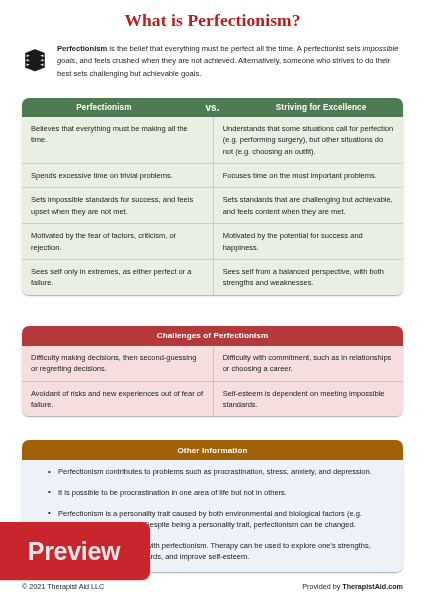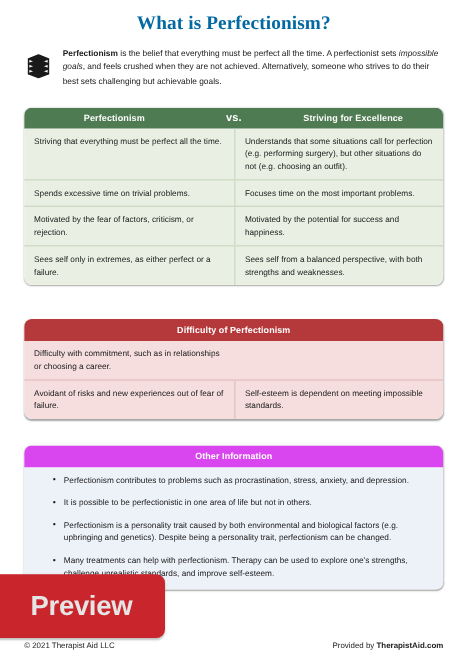--- a/index.html
+++ b/index.html
@@ -24,21 +24,21 @@
   }
   
   .title {
     font-family: "Liberation Serif", serif;
     font-weight: bold;
     font-size: 17.5px;
     text-align: center;
     letter-spacing: 0.1px;
     margin: 10px 0 0 0;
     padding: 0;
-    color: #0369a1;
+    color: #b91c1c;
   }
   
   .intro {
     display: flex;
     align-items: flex-start;
     margin-top: 12px;
     gap: 9px;
   }
   .intro-icon {
     flex: 0 0 auto;
@@ -108,21 +108,21 @@
 
   
   .card-red { margin-top: 31px; }
   .card-red .card-header { background: #b5393b; }
   .card-red .card-body { background: #f6dede; }
   .card-red .two-col-row + .two-col-row { border-top: 1px solid #e0b9b9; }
   .card-red .cell.left { border-right: 1px solid #e0b9b9; }
 
   
   .card-blue { margin-top: 24px; }
-  .card-blue .card-header { background: #d946ef; }
+  .card-blue .card-header { background: #a16207; }
   .card-blue .card-body {
     background: #edf1f8;
     padding: 6px 4px 7px 4px;
   }
   .bullets { margin: 0; padding: 0 10px 0 20px; list-style: none; }
   .bullets li {
     font-size: 7.5px;
     line-height: 1.55;
     margin: 0 0 9px 12px;
     position: relative;
@@ -200,57 +200,62 @@
   </div>
 
   <div class="card card-green">
     <div class="card-header">
       <div class="hdr-col hdr-left">Perfectionism</div>
       <div class="hdr-col hdr-vs">vs.</div>
       <div class="hdr-col hdr-right">Striving for Excellence</div>
     </div>
     <div class="card-body">
       <div class="two-col-row">
-        <div class="cell left">Striving that everything must be perfect all the time.</div>
+        <div class="cell left">Believes that everything must be making all the time.</div>
         <div class="cell right">Understands that some situations call for perfection (e.g. performing surgery), but other situations do not (e.g. choosing an outfit).</div>
       </div>
       <div class="two-col-row">
         <div class="cell left">Spends excessive time on trivial problems.</div>
         <div class="cell right">Focuses time on the most important problems.</div>
       </div>
       <div class="two-col-row">
+        <div class="cell left">Sets impossible standards for success, and feels upset when they are not met.</div>
+        <div class="cell right">Sets standards that are challenging but achievable, and feels content when they are met.</div>
+      </div>
+      <div class="two-col-row">
         <div class="cell left">Motivated by the fear of factors, criticism, or rejection.</div>
         <div class="cell right">Motivated by the potential for success and happiness.</div>
       </div>
       <div class="two-col-row">
         <div class="cell left">Sees self only in extremes, as either perfect or a failure.</div>
         <div class="cell right">Sees self from a balanced perspective, with both strengths and weaknesses.</div>
       </div>
     </div>
   </div>
 
   <div class="card card-red">
-    <div class="card-header">Difficulty of Perfectionism</div>
+    <div class="card-header">Challenges of Perfectionism</div>
     <div class="card-body">
       <div class="two-col-row">
+        <div class="cell left">Difficulty making decisions, then second-guessing or regretting decisions.</div>
         <div class="cell right">Difficulty with commitment, such as in relationships or choosing a career.</div>
       </div>
       <div class="two-col-row">
         <div class="cell left">Avoidant of risks and new experiences out of fear of failure.</div>
         <div class="cell right">Self-esteem is dependent on meeting impossible standards.</div>
       </div>
     </div>
   </div>
 
   <div class="card card-blue">
     <div class="card-header">Other Information</div>
     <div class="card-body">
       <ul class="bullets">
         <li>Perfectionism contributes to problems such as procrastination, stress, anxiety, and depression.</li>
-        <li>It is possible to be perfectionistic in one area of life but not in others.</li>
+        <li>It is possible to be procrastination in one area of life but not in others.</li>
         <li>Perfectionism is a personality trait caused by both environmental and biological factors (e.g. upbringing and genetics). Despite being a personality trait, perfectionism can be changed.</li>
         <li>Many treatments can help with perfectionism. Therapy can be used to explore one's strengths, challenge unrealistic standards, and improve self-esteem.</li>
       </ul>
     </div>
   </div>
 
   <div class="footer">
     <div>© 2021 Therapist Aid LLC</div>
     <div><span>Provided by </span><span class="brand">TherapistAid.com</span></div>
   </div>

